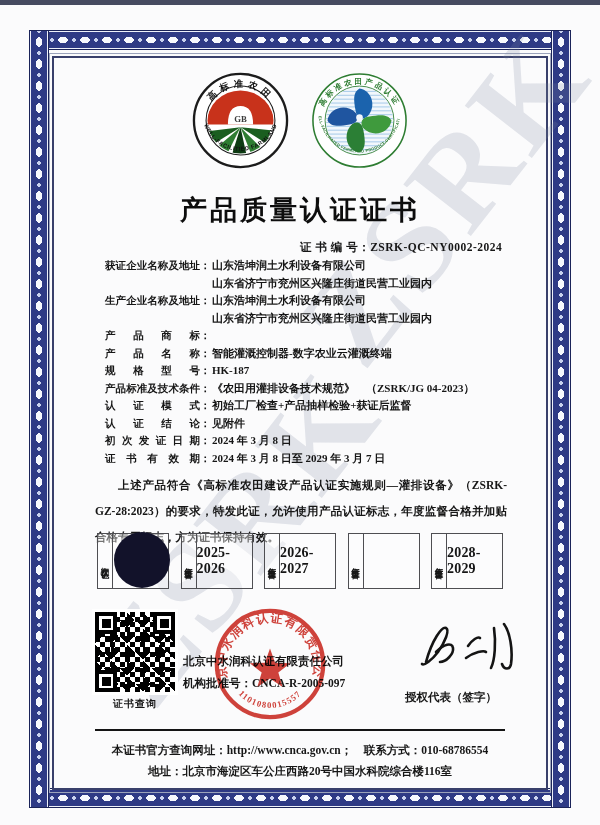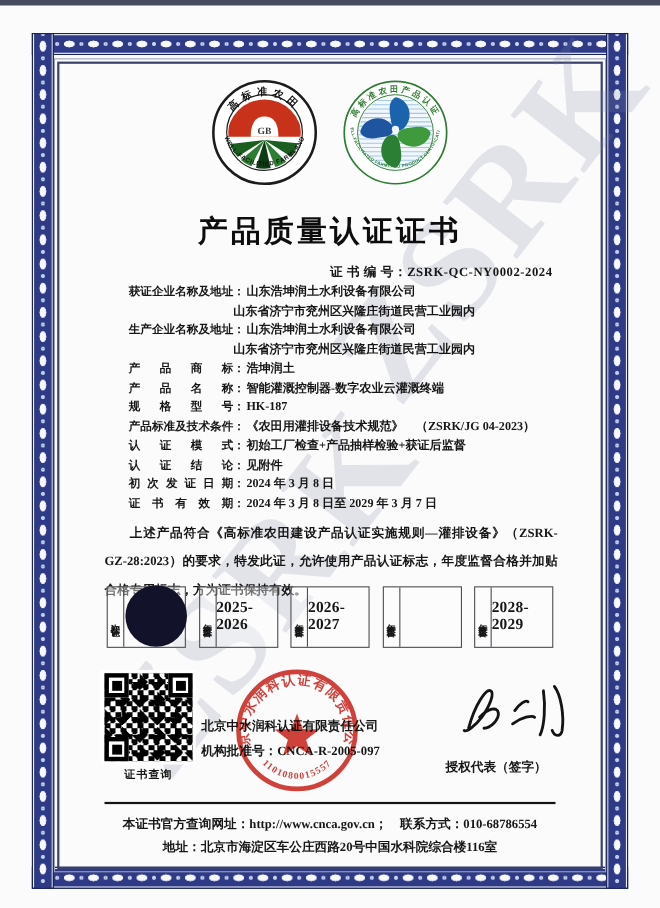--- a/index.html
+++ b/index.html
@@ -62,21 +62,21 @@
     font-size:27px;font-weight:900;letter-spacing:3px;color:#0d0d0d;
   }
   .certno{
     position:absolute;left:300px;top:240px;font-size:11.5px;font-weight:bold;
     letter-spacing:.5px;white-space:nowrap;
   }
 
   
   .fields{position:absolute;left:105px;top:257px;right:50px;font-size:11px;font-weight:bold;line-height:17.5px;}
   .frow{display:flex;white-space:nowrap;}
-  .flabel{display:inline-block;width:95px;font-size:10.5px;text-align:justify;text-align-last:justify;margin-left:12px;}
+  .flabel{display:inline-block;width:95px;font-size:10.5px;text-align:justify;text-align-last:justify;}
   .fcolon{width:12px;font-size:10.5px;}
   .fval{flex:1;}
   .fsub{margin-left:107px;white-space:nowrap;}
 
   
   .statement{
     position:absolute;left:95px;right:93px;top:472px;
     font-size:11.5px;font-weight:bold;line-height:26px;
     text-align:justify;text-indent:2em;
   }
@@ -206,21 +206,20 @@
     <div class="fsub">山东省济宁市兖州区兴隆庄街道民营工业园内</div>
     <div class="frow">
         <span class="flabel">生产企业名称及地址</span>
         <span class="fcolon">：</span>
         <span class="fval">山东浩坤润土水利设备有限公司</span>
       </div>
     <div class="fsub">山东省济宁市兖州区兴隆庄街道民营工业园内</div>
     <div class="frow">
         <span class="flabel">产品商标</span>
         <span class="fcolon">：</span>
-        <span class="fval">浩坤润土</span>
       </div>
     <div class="frow">
         <span class="flabel">产品名称</span>
         <span class="fcolon">：</span>
         <span class="fval">智能灌溉控制器-数字农业云灌溉终端</span>
       </div>
     <div class="frow">
         <span class="flabel">规格型号</span>
         <span class="fcolon">：</span>
         <span class="fval">HK-187</span>

